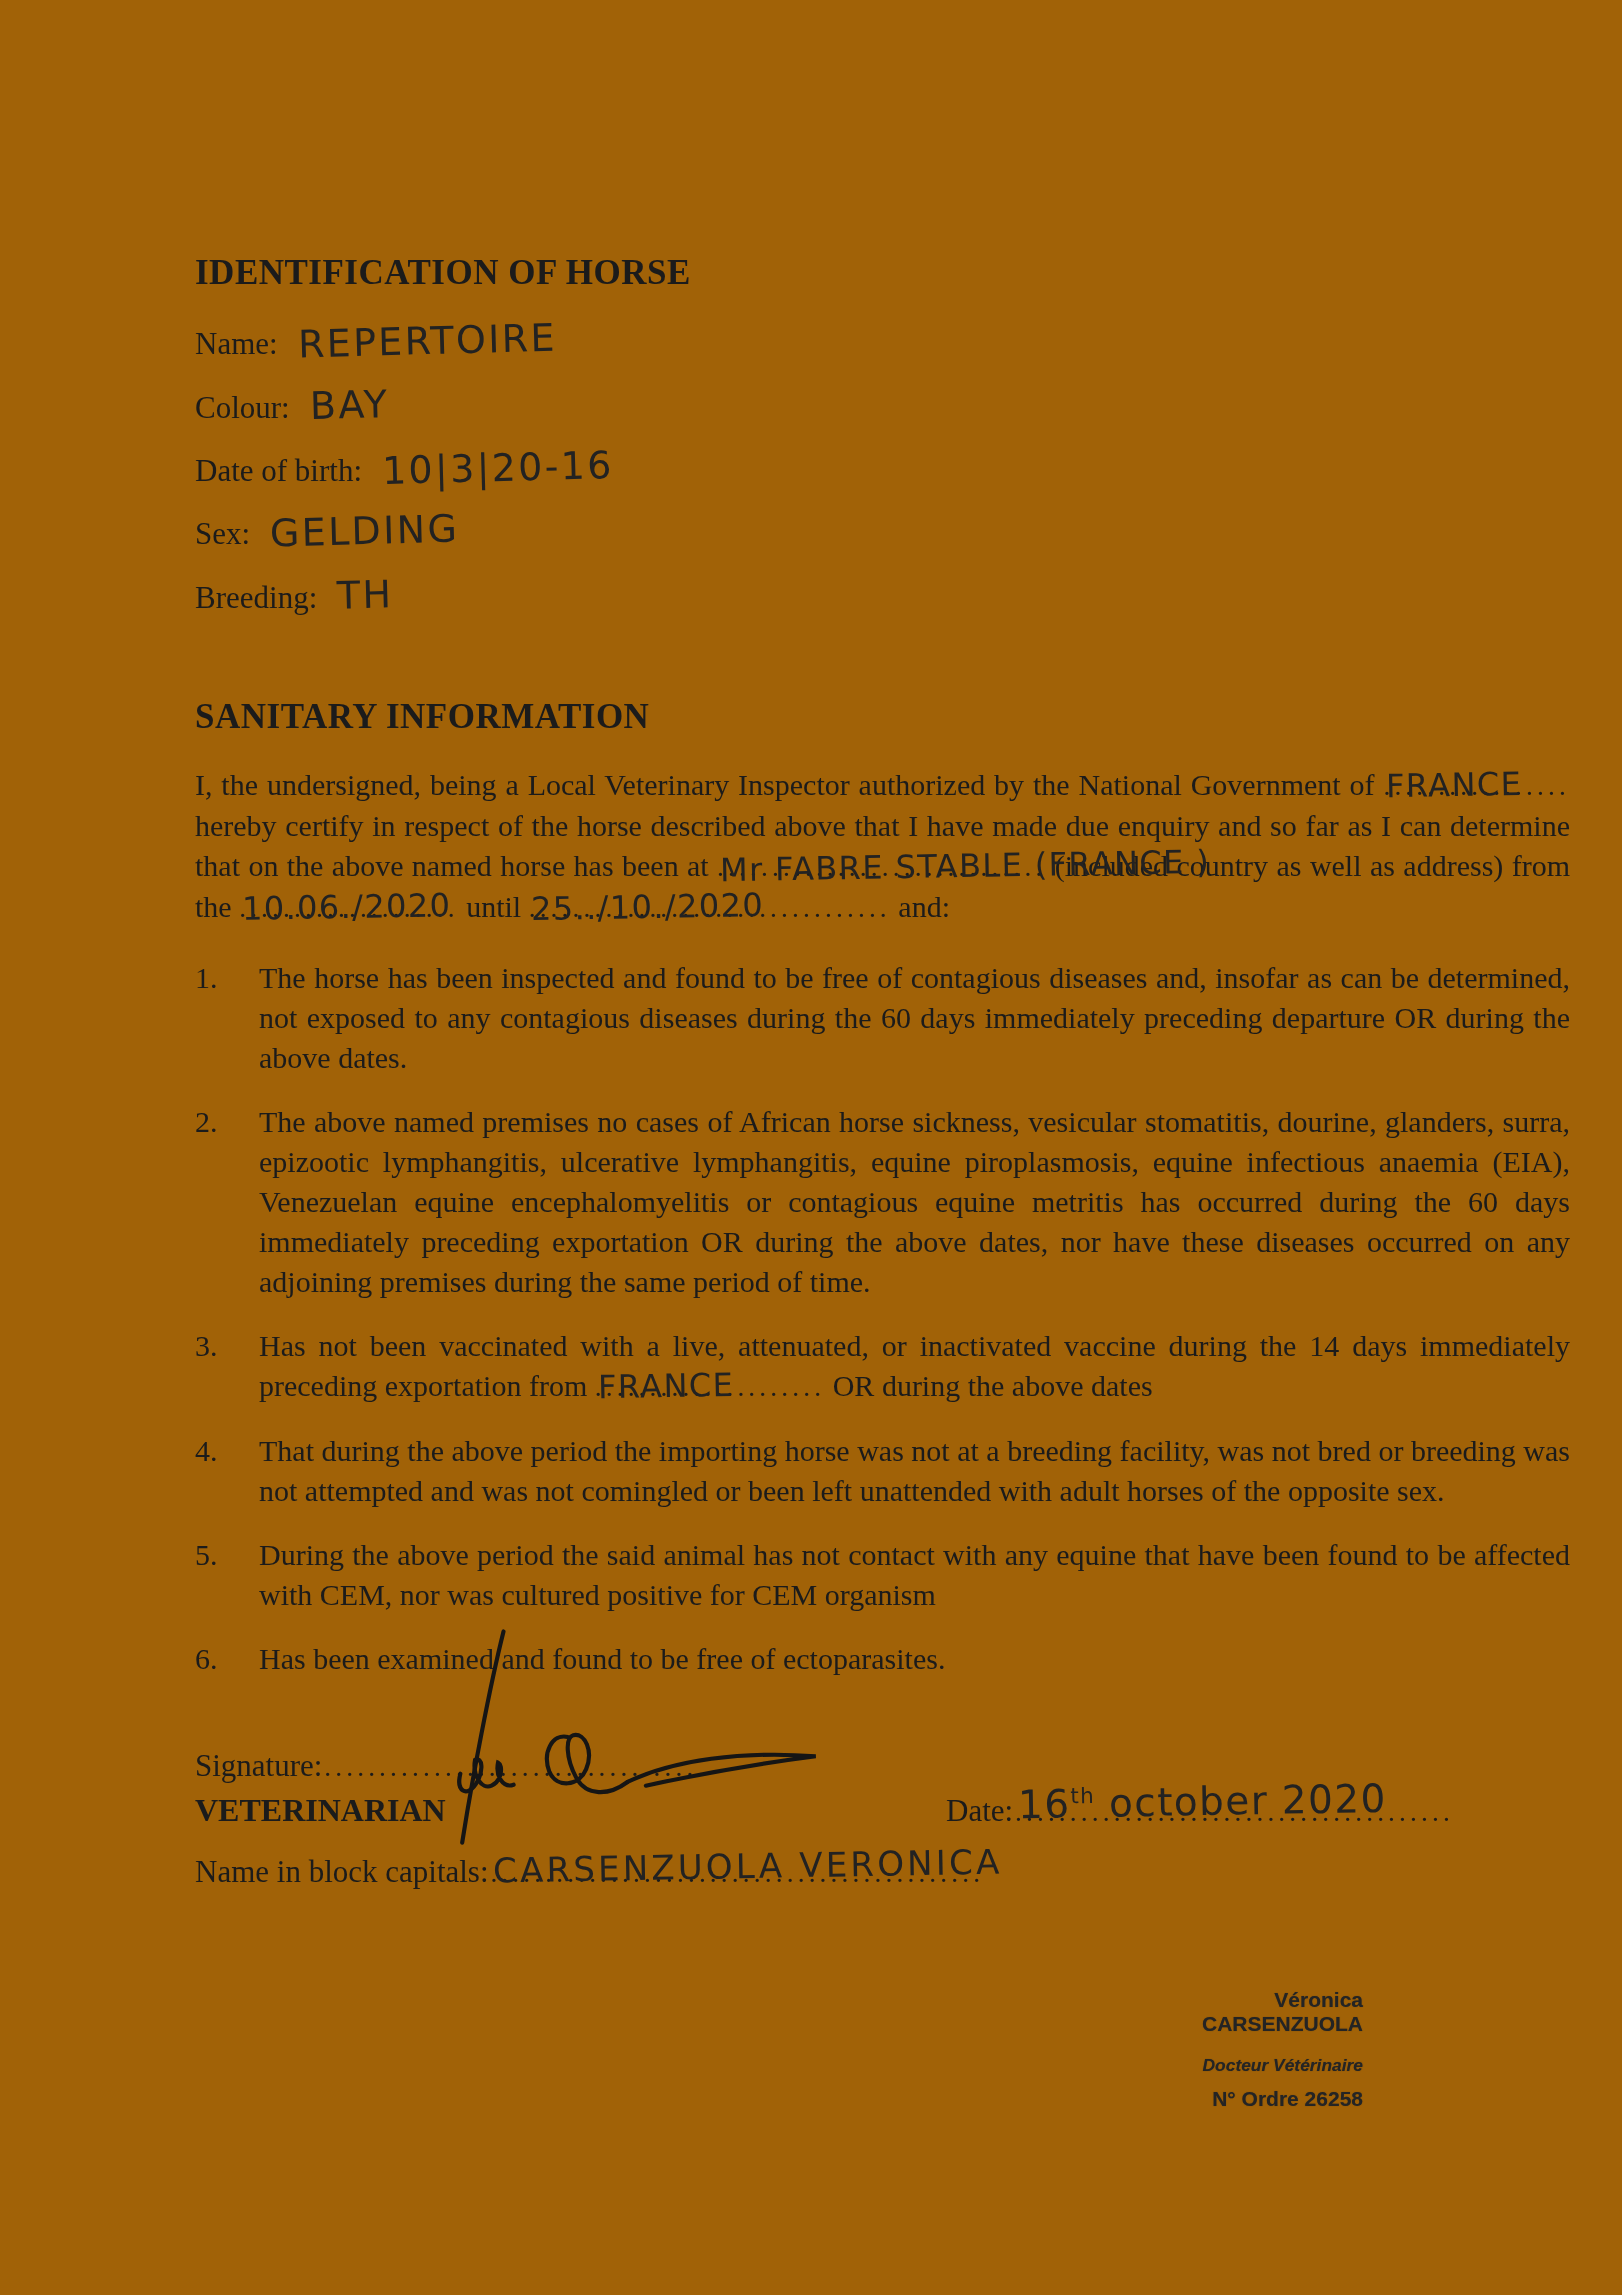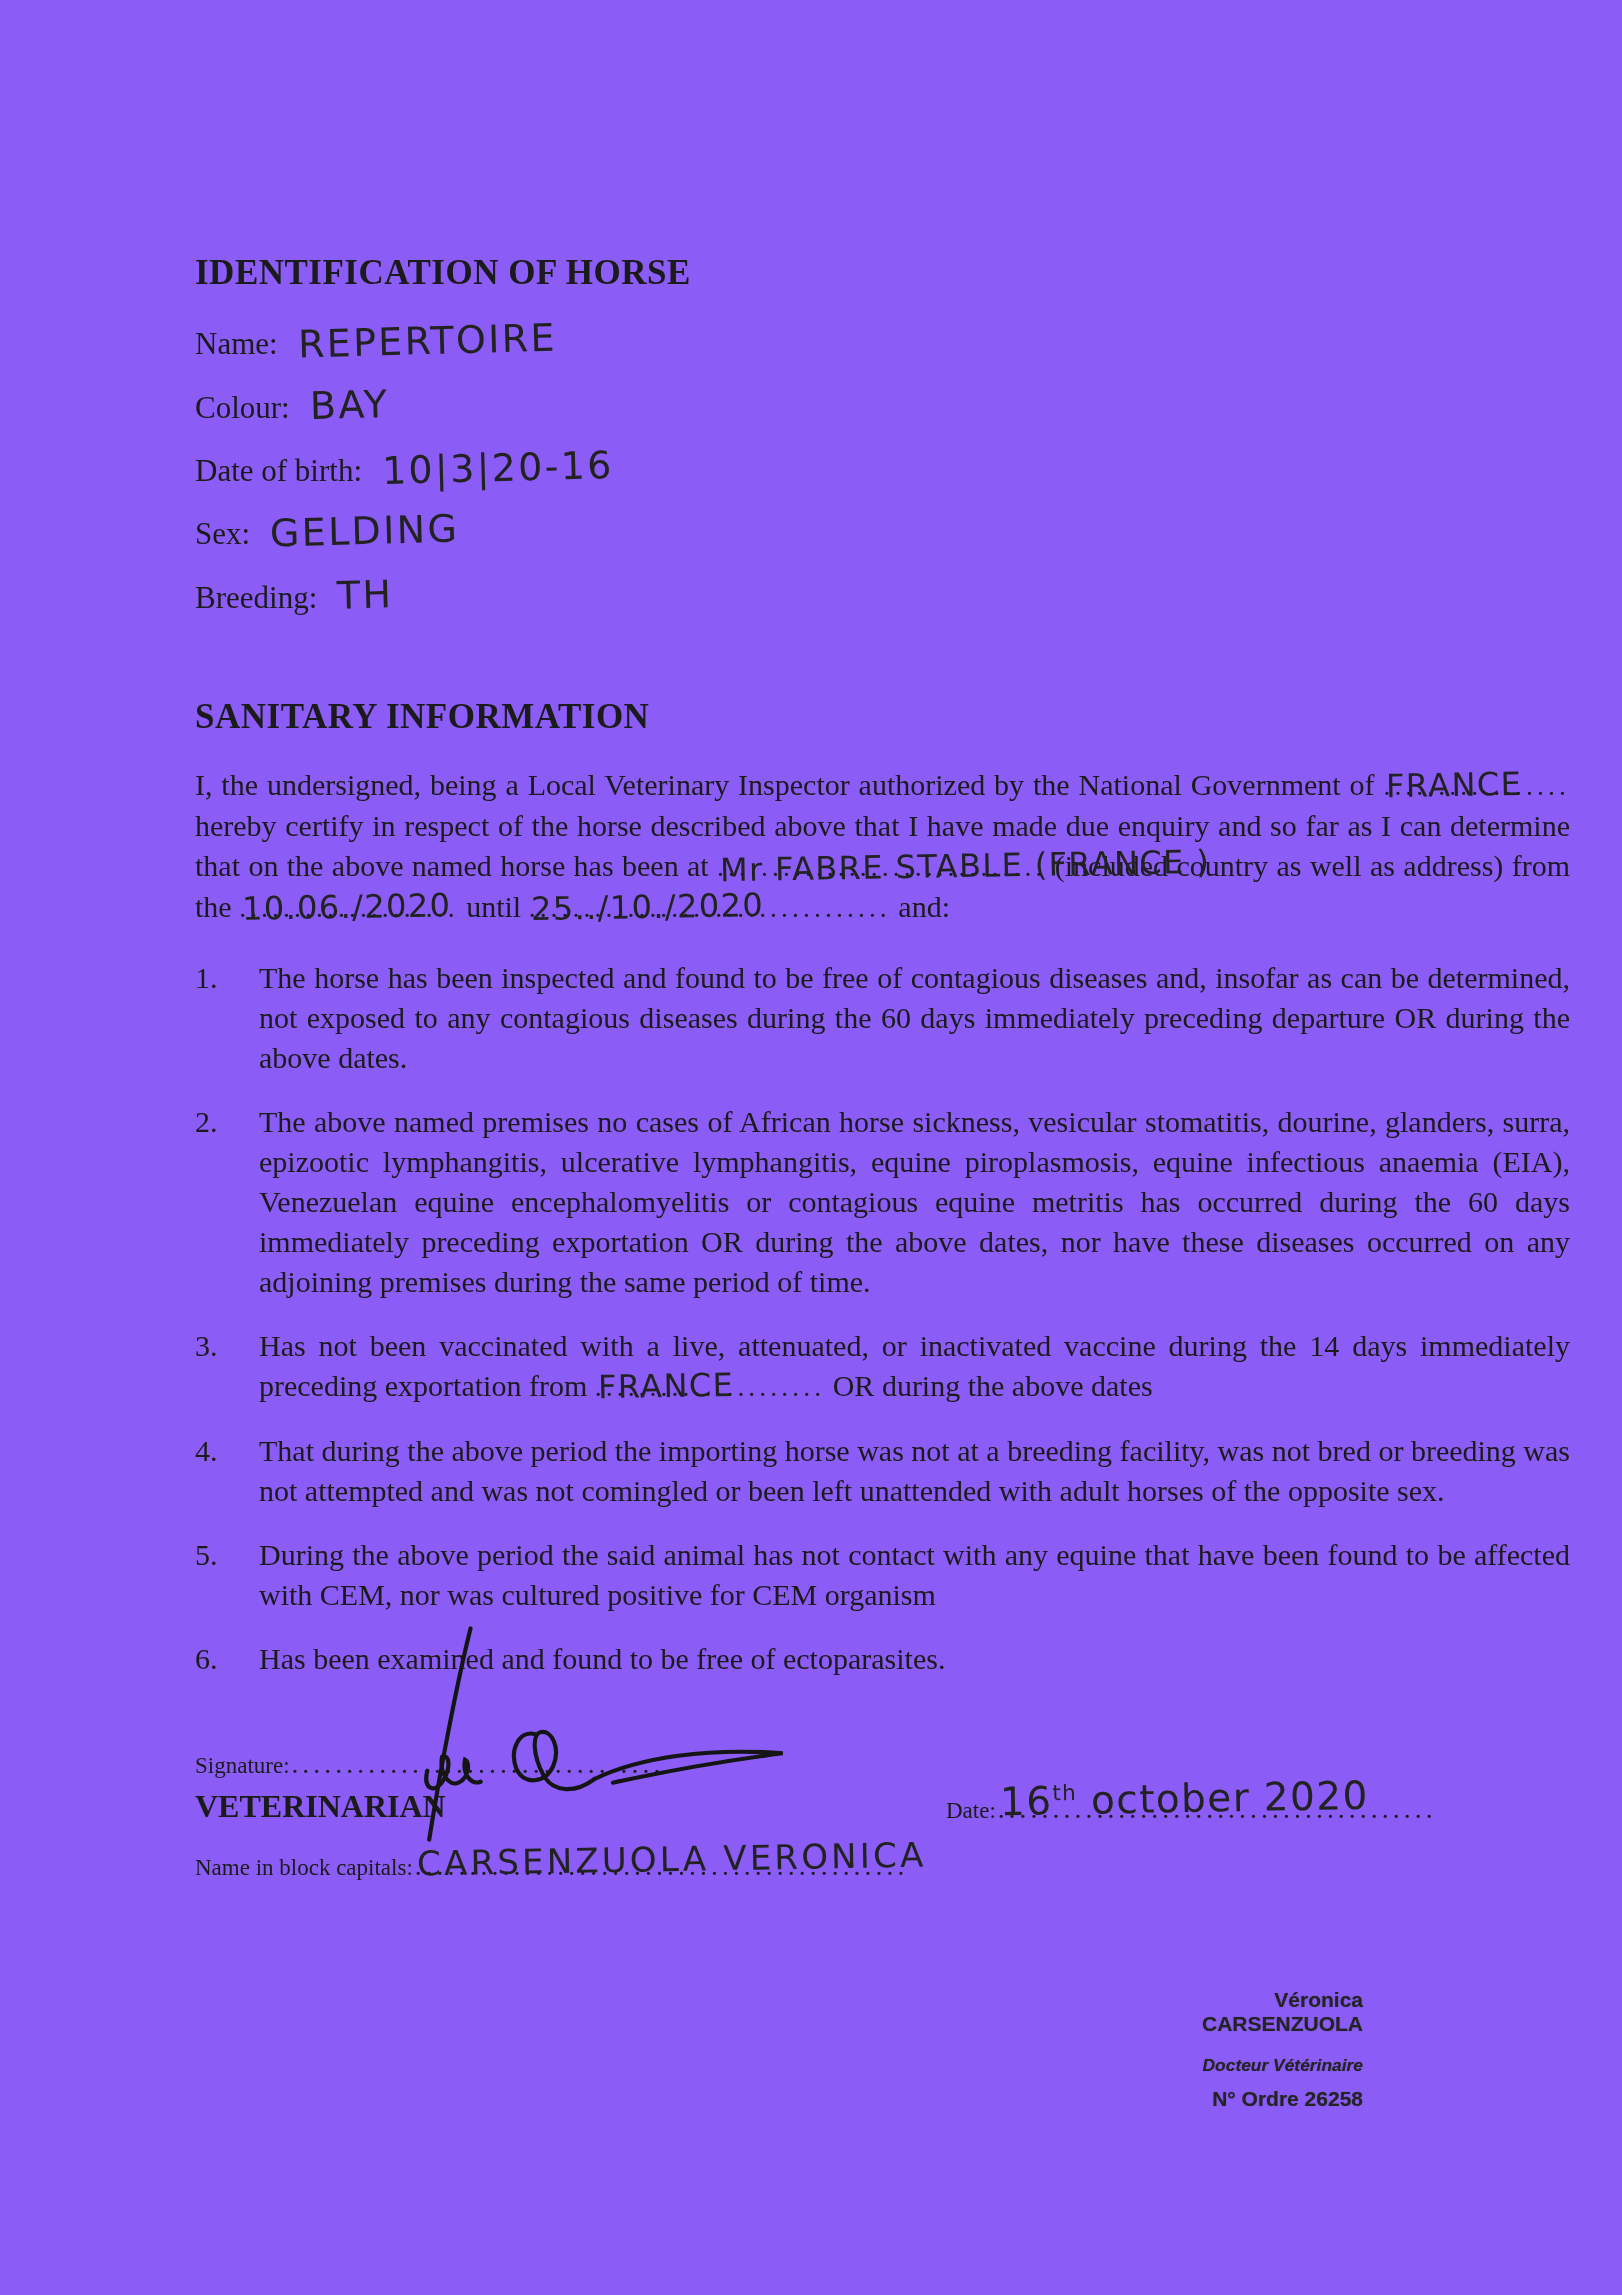--- a/index.html
+++ b/index.html
@@ -1,19 +1,19 @@
 <!DOCTYPE html>
 <html style="font-size:7.3px"><head>
 <meta charset="utf-8">
 <style>
   html,body{margin:0;padding:0;background:#e8e8e8;}
   .page{
     position:relative;
     width:1623px;height:2295px;
-    background:#8b5cf6;
+    background:#a16207;
     color:#1b1b1b;
     font-family:"Liberation Serif", serif;
     overflow:hidden;
     box-sizing:border-box;
     padding:255px 53px 0 195px;
   }
   .content{width:1375px;}
   h1.doc-heading{
     font-size:35px;line-height:1.05;margin:0;
     font-weight:bold;letter-spacing:0.5px;
@@ -48,21 +48,21 @@
     transform:rotate(-1deg);
   }
   
   .items{margin-top:27px;}
   .item{display:flex;margin-top:24px;}
   .item-num{flex:none;width:64px;font-size:30px;line-height:40px;}
   .item-text{flex:1;font-size:30px;line-height:40px;text-align:justify;}
   
   .sig-row{margin-top:69px;display:flex;align-items:flex-end;}
   .sig-left{flex:none;width:751px;white-space:nowrap;}
-  .sig-label,.date-label,.caps-label{font-size:23px;}
+  .sig-label,.date-label,.caps-label{font-size:31px;}
   .sig-blank svg{
     position:absolute;left:27.5px;bottom:-69px;
     width:528px;height:230px;overflow:visible;
     pointer-events:none;
   }
   .vet-line{font-size:32px;font-weight:bold;margin-top:8px;}
   .date-ov{font-size:39px;bottom:4.6px;}
   .sup{vertical-align:super;font-size:55%;}
   .caps-row{margin-top:25px;white-space:nowrap;}
   .caps-ov{font-size:34px;letter-spacing:3.2px;bottom:3.7px;}

